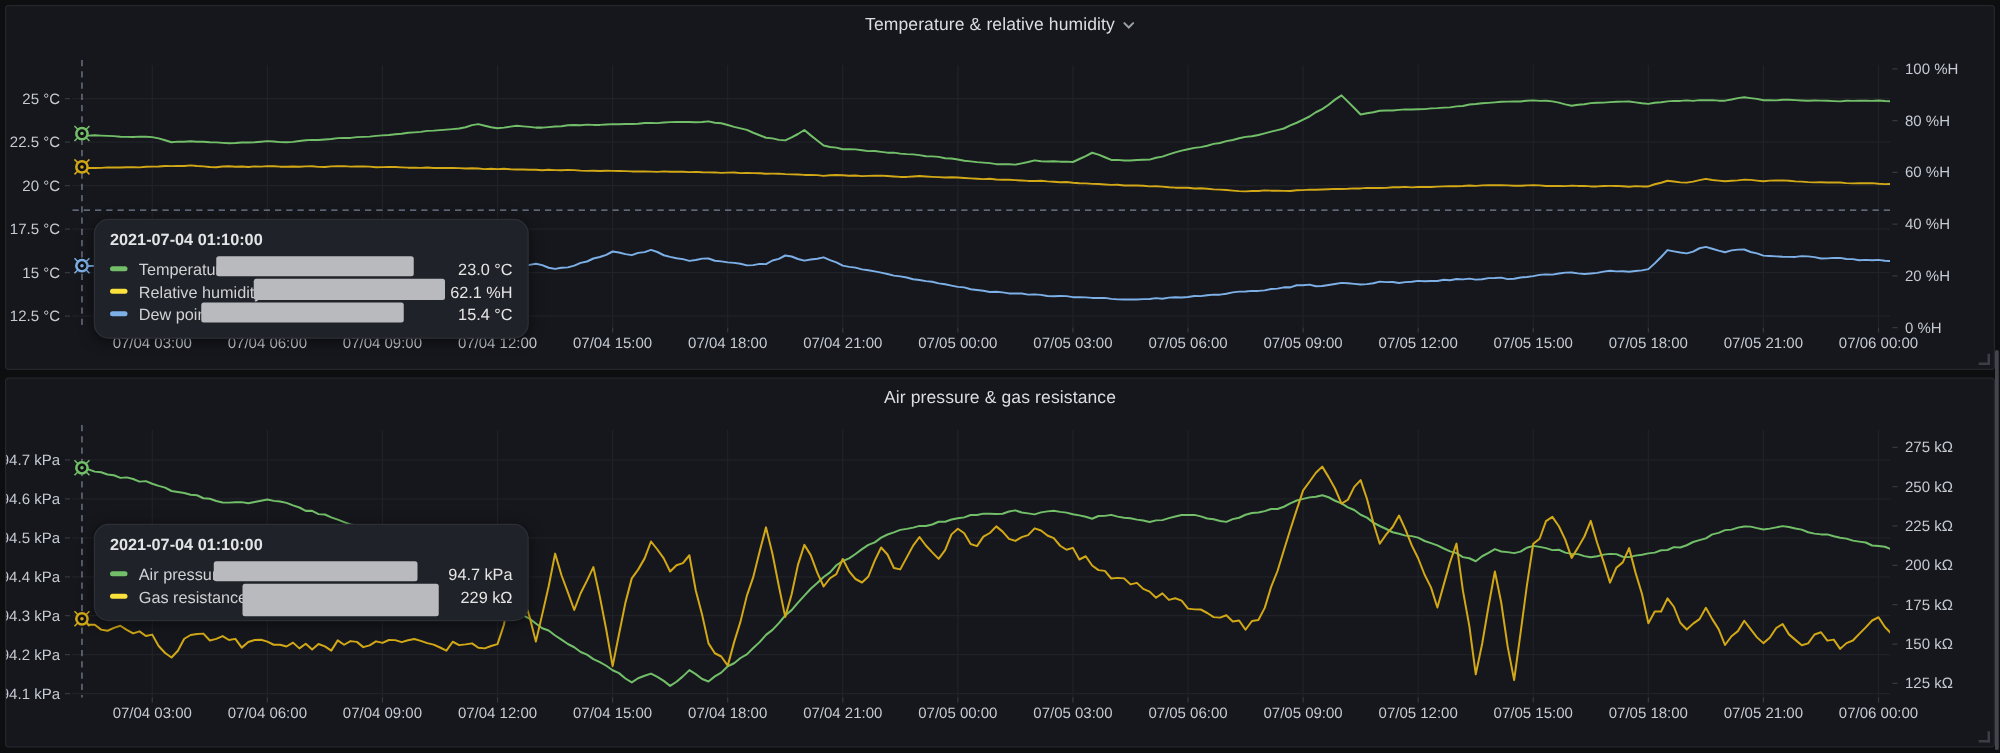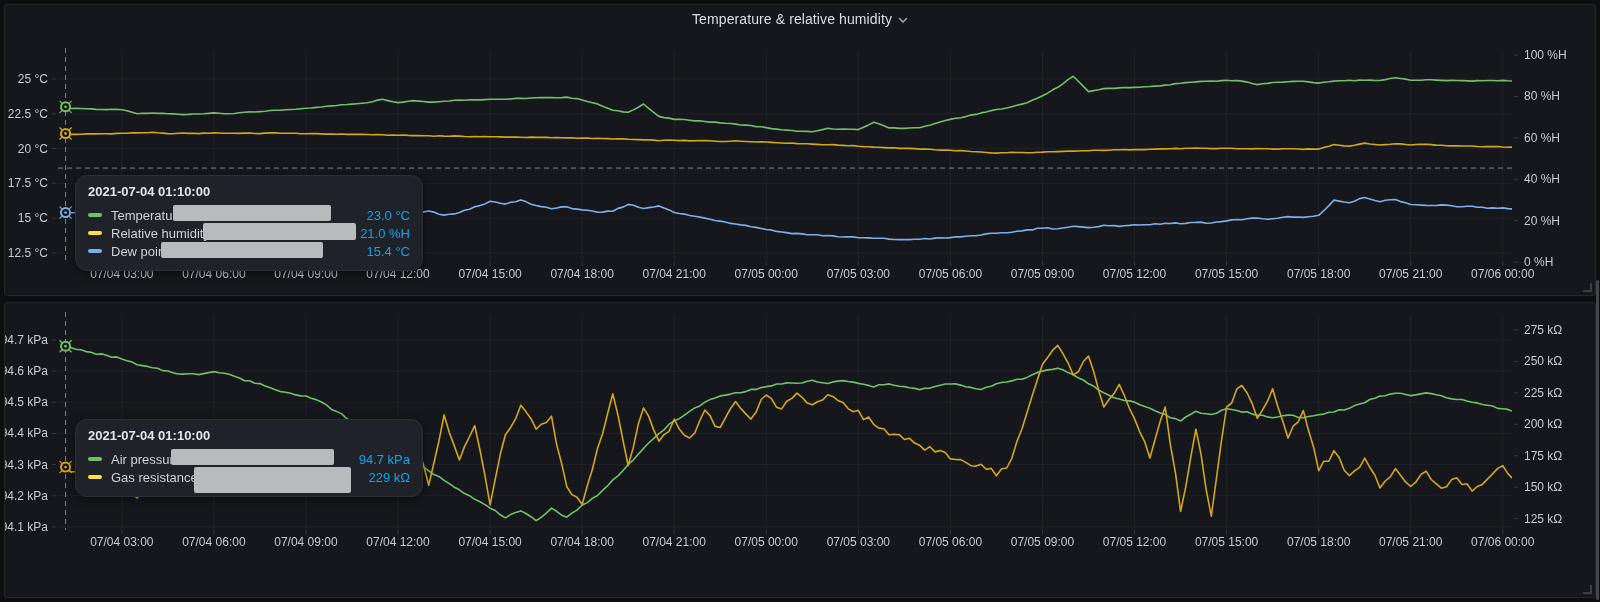--- a/index.html
+++ b/index.html
@@ -15,21 +15,21 @@
   .chevron{display:inline-flex;margin-top:3px;}
   .plot-svg{display:block;}
   .tick-label{font-family:"Liberation Sans",sans-serif;font-size:12px;fill:#c6cbd3;}
   .g-tooltip{position:absolute;width:348px;background:#1f2228;border:1px solid #2c2f36;
     border-radius:12px;box-shadow:0 2px 10px rgba(0,0,0,.5);padding:8px 12px 10px 12px;
     box-sizing:border-box;z-index:5;}
   .tt-header{font-size:13px;font-weight:bold;color:#e3e4e6;margin-bottom:7px;}
   .tt-row{display:flex;align-items:center;height:18px;font-size:13px;color:#d0d1d4;}
   .tt-swatch{display:inline-block;width:14px;height:4px;border-radius:2px;margin-right:9px;flex:none;}
   .tt-label{white-space:nowrap;}
-  .tt-value{margin-left:auto;color:#0ea5e9;white-space:nowrap;}
+  .tt-value{margin-left:auto;color:#e5e5e5;white-space:nowrap;}
   .tt-blob{position:absolute;background:#b9babe;border-radius:2px;z-index:6;}
   .resize-handle{position:absolute;right:3px;bottom:3px;width:7px;height:7px;
     border-right:2px solid #3b3e44;border-bottom:2px solid #3b3e44;cursor:nwse-resize;}
   .scrollbar-thumb{position:absolute;right:1px;top:280px;width:3px;height:320px;
     background:#42454c;border-radius:2px;}
 </style>
 </head>
 <body>
 
 <div class="dashboard">
@@ -158,35 +158,38 @@
     <div class="g-tooltip" id="tooltip1" style="left: 70px; top: 170px;">
         <div class="tt-header">2021-07-04 01:10:00</div>
         <div class="tt-row">
           <span class="tt-swatch" style="background: rgb(115, 191, 105);"></span>
           <span class="tt-label">Temperature</span>
           <span class="tt-value">23.0 °C</span>
         </div>
         <div class="tt-row">
           <span class="tt-swatch" style="background: rgb(251, 225, 59);"></span>
           <span class="tt-label">Relative humidity</span>
-          <span class="tt-value">21.0 %H</span>
+          <span class="tt-value">62.1 %H</span>
         </div>
         <div class="tt-row">
           <span class="tt-swatch" style="background: rgb(126, 176, 232);"></span>
           <span class="tt-label">Dew point</span>
           <span class="tt-value">15.4 °C</span>
         </div>
         <div class="tt-blob" style="left: 97px; top: 29px; width: 158px; height: 16px;"></div>
         <div class="tt-blob" style="left: 127px; top: 47px; width: 153px; height: 17px;"></div>
         <div class="tt-blob" style="left: 85px; top: 66px; width: 162px; height: 16px;"></div>
       </div>
     <div class="resize-handle"></div>
   </div>
 
   <div class="panel" id="panel2">
+    <div class="panel-header">
+      <span class="panel-title">Air pressure &amp; gas resistance</span>
+    </div>
     <svg id="chart2-svg" class="plot-svg" width="1590" height="266">
         <defs>
           <clipPath id="clip1">
             <rect x="53" y="7" width="1454" height="226"></rect>
           </clipPath>
         </defs>
         <line x1="116.83115238497257" y1="13" x2="116.83115238497257" y2="227" stroke="#202226" stroke-width="1"></line>
         <line x1="116.83115238497257" y1="227" x2="116.83115238497257" y2="231" stroke="#35383e" stroke-width="1"></line>
         <text x="116.83115238497257" y="243" text-anchor="middle" class="tick-label">07/04 03:00</text>
         <line x1="208.89531447868302" y1="13" x2="208.89531447868302" y2="227" stroke="#202226" stroke-width="1"></line>

